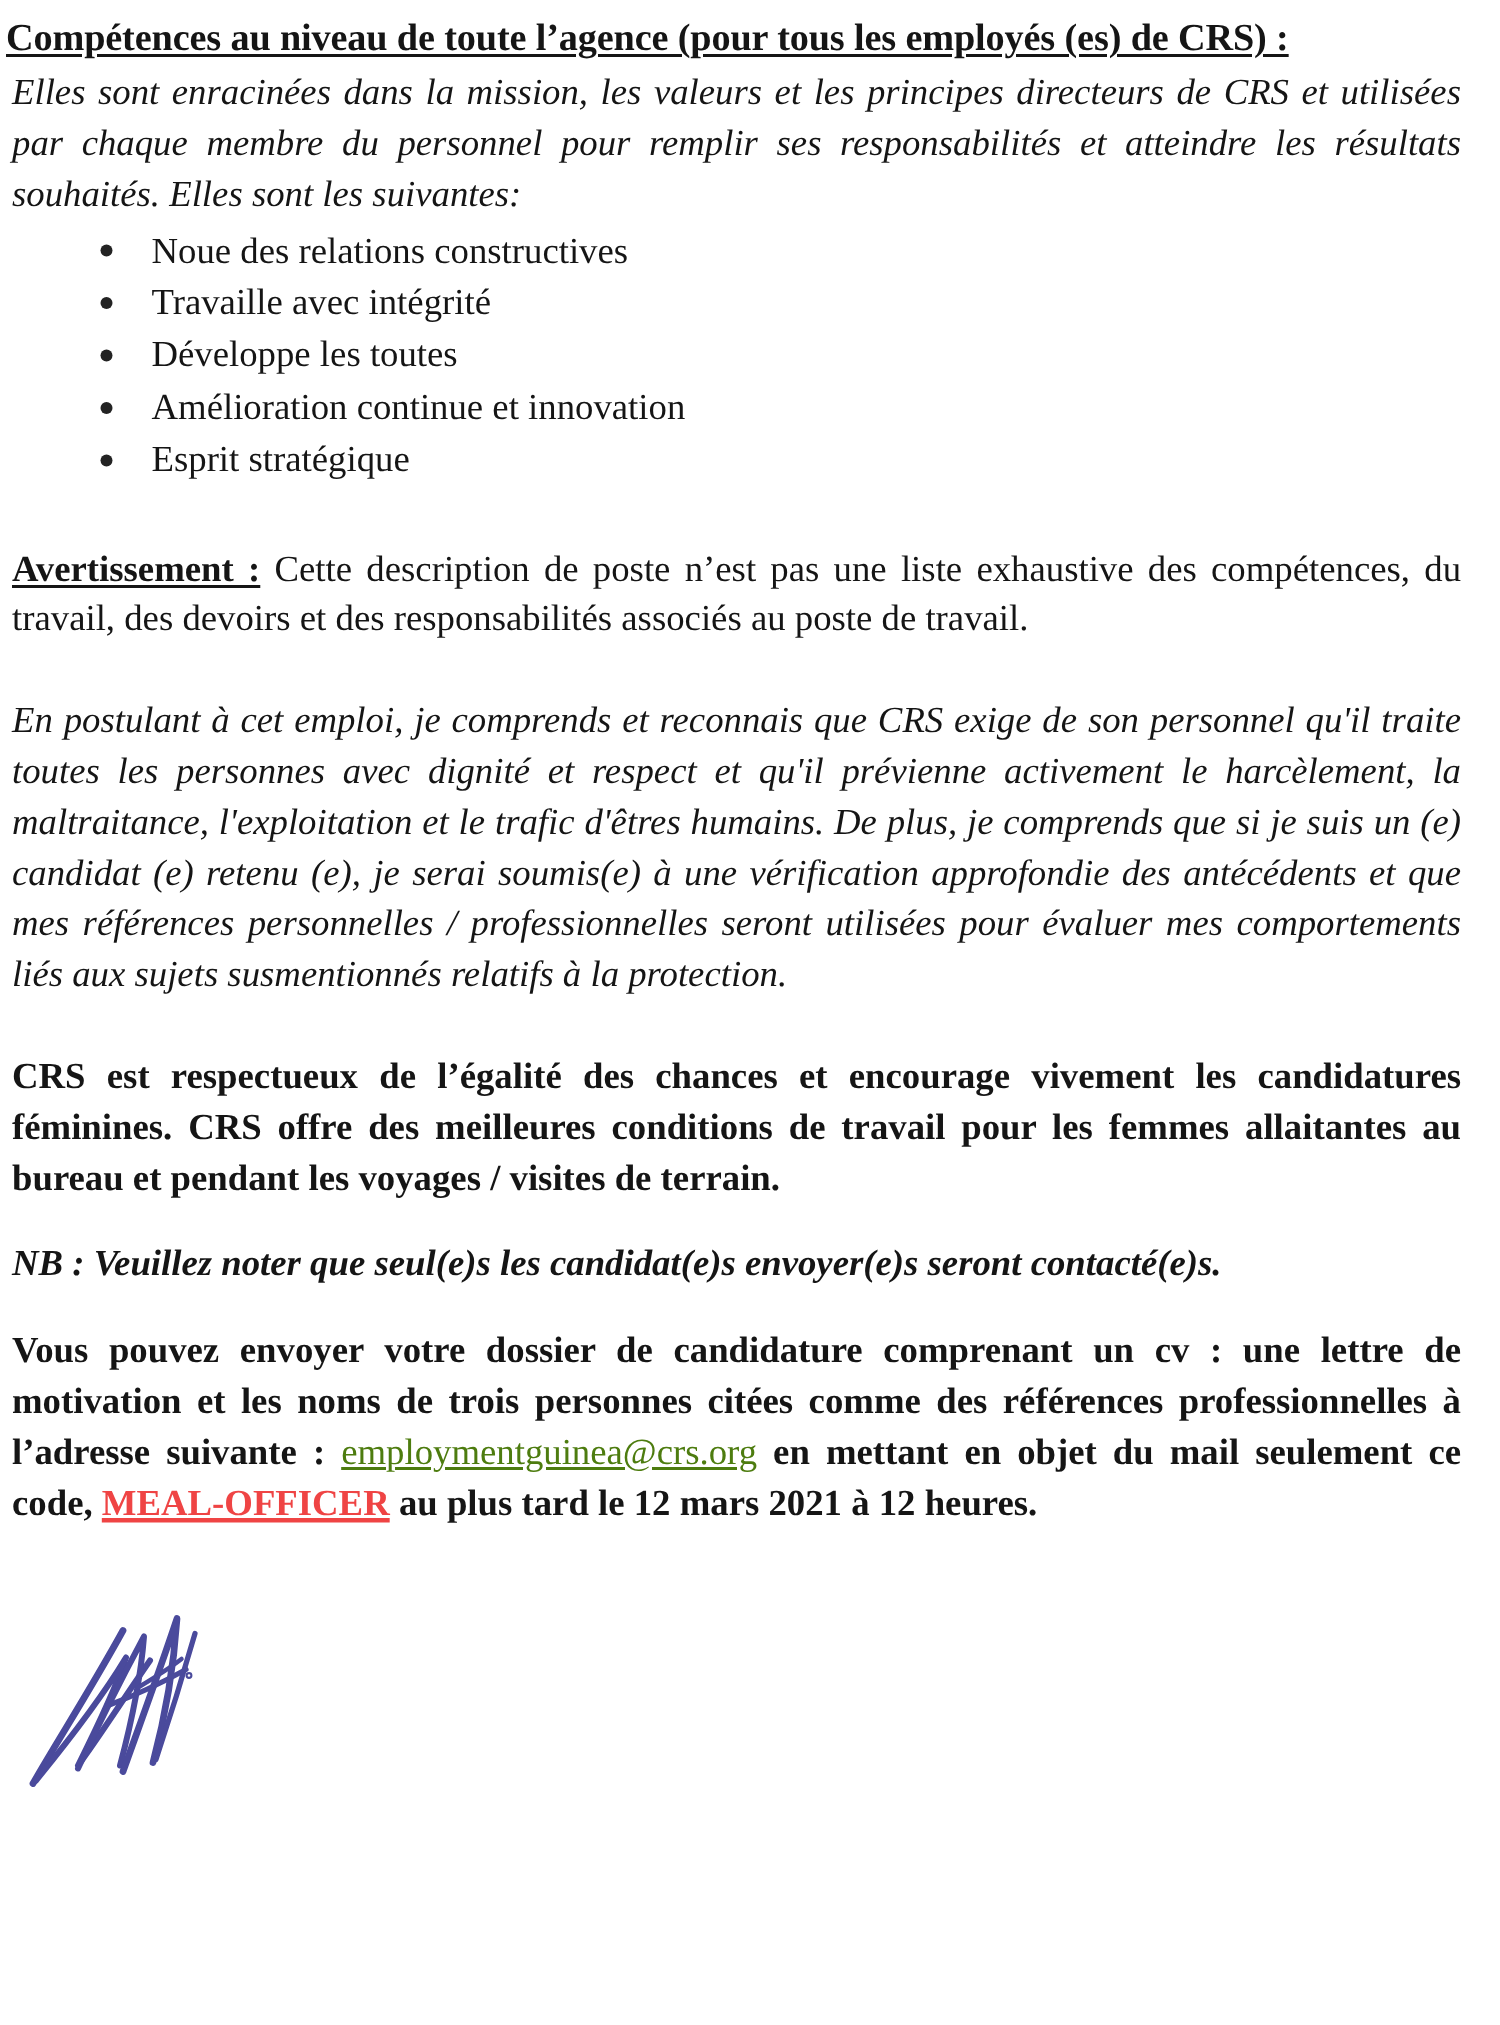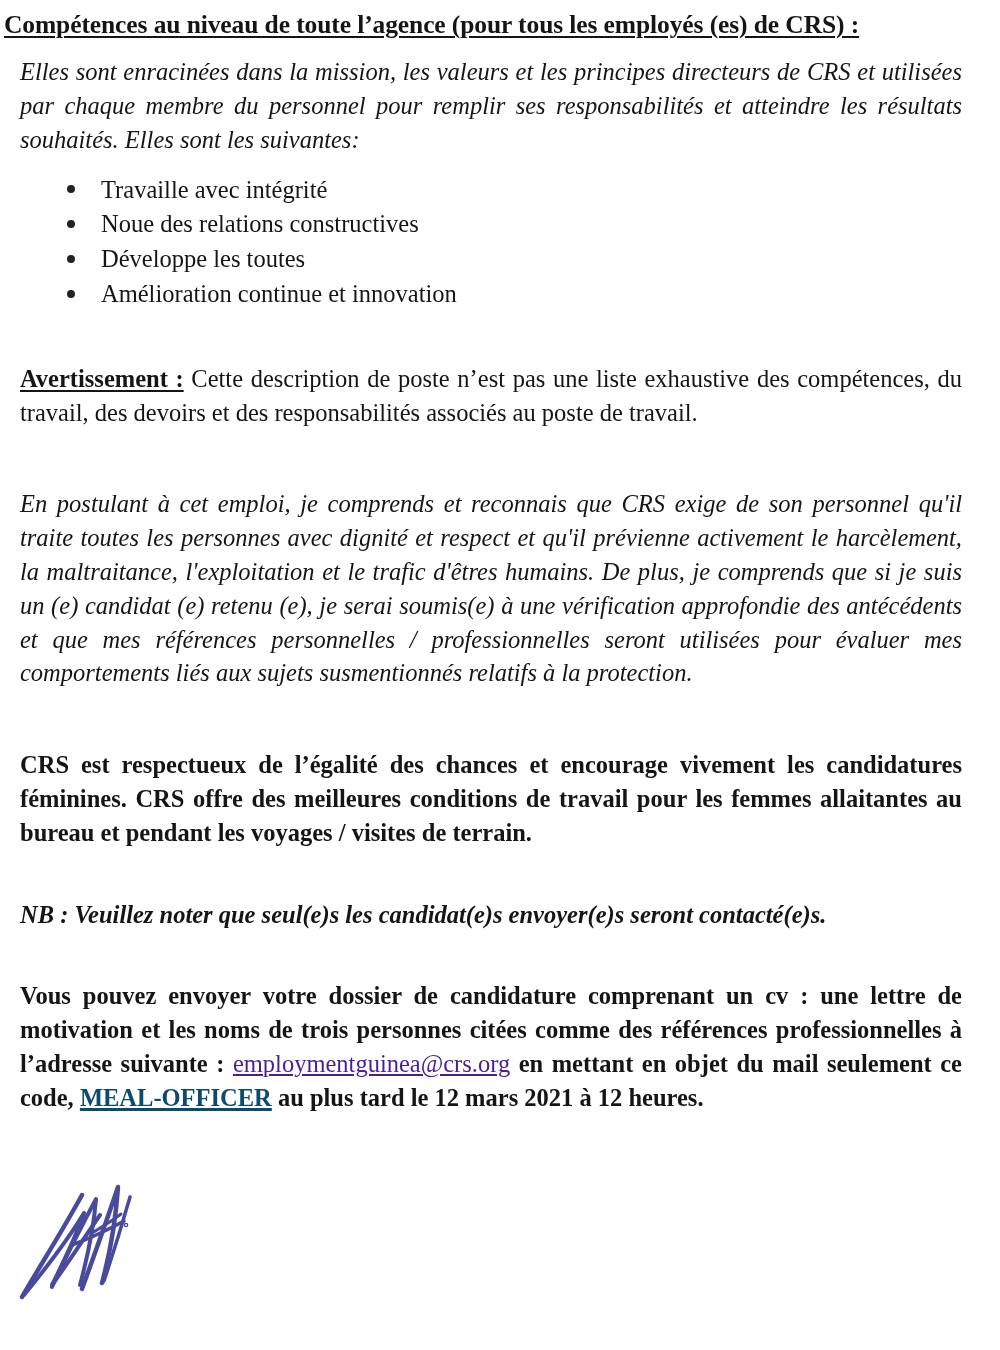--- a/index.html
+++ b/index.html
@@ -31,21 +31,21 @@
     letter-spacing: -0.1px;
     margin: 0 0 6px 0;
     text-decoration: underline;
     text-underline-offset: 3px;
     text-decoration-thickness: 2px;
     white-space: nowrap;
   }
 
   
   p.para {
-    margin: 16px;
+    margin: 4px;
     font-size: 24.5px;
     line-height: 1.38;
     text-align: justify;
     text-justify: inter-word;
   }
   p.italic {
     font-style: italic;
   }
   p.bold {
     font-weight: bold;
@@ -83,28 +83,28 @@
     left: 63px;
     top: 0.52em;
     width: 8px;
     height: 8px;
     background: #232323;
     border-radius: 50%;
   }
 
   
   .email-link {
-    color: #4c1d95;
+    color: #4d7c0f;
     text-decoration: underline;
     text-underline-offset: 2px;
     text-decoration-thickness: 1.5px;
     font-weight: normal;
   }
   .code-link {
-    color: #0c4a6e;
+    color: #ef4444;
     font-weight: bold;
     text-decoration: underline;
     text-underline-offset: 2px;
     text-decoration-thickness: 3px;
   }
 
   
   .sign-row {
     display: flex;
     align-items: flex-start;
@@ -131,33 +131,37 @@
 
 <div class="page">
 
   <h2 class="section-heading">Compétences au niveau de toute l’agence (pour tous les employés (es) de CRS) :</h2>
 
   <p class="para italic lead-intro">Elles sont enracinées dans la mission, les valeurs et les principes directeurs de CRS et utilisées par chaque membre du personnel pour remplir ses responsabilités et atteindre les résultats souhaités. Elles sont les suivantes:</p>
 
   <ul class="comp-list">
     <li>
       <span class="bullet-dot"></span>
+      <span>Noue des relations constructives</span>
+    </li>
+    <li>
+      <span class="bullet-dot"></span>
       <span>Travaille avec intégrité</span>
     </li>
     <li>
       <span class="bullet-dot"></span>
-      <span>Noue des relations constructives</span>
-    </li>
-    <li>
-      <span class="bullet-dot"></span>
       <span>Développe les toutes</span>
     </li>
     <li>
       <span class="bullet-dot"></span>
       <span>Amélioration continue et innovation</span>
+    </li>
+    <li>
+      <span class="bullet-dot"></span>
+      <span>Esprit stratégique</span>
     </li>
   </ul>
 
   <div class="spacer-lg"></div>
 
   <p class="para"><span class="underline-bold">Avertissement :</span> <span>Cette description de poste n’est pas une liste exhaustive des compétences, du travail, des devoirs et des responsabilités associés au poste de travail.</span></p>
 
   <div class="spacer-md"></div>
 
   <p class="para italic">En postulant à cet emploi, je comprends et reconnais que CRS exige de son personnel qu'il traite toutes les personnes avec dignité et respect et qu'il prévienne activement le harcèlement, la maltraitance, l'exploitation et le trafic d'êtres humains. De plus, je comprends que si je suis un (e) candidat (e) retenu (e), je serai soumis(e) à une vérification approfondie des antécédents et que mes références personnelles / professionnelles seront utilisées pour évaluer mes comportements liés aux sujets susmentionnés relatifs à la protection.</p>

